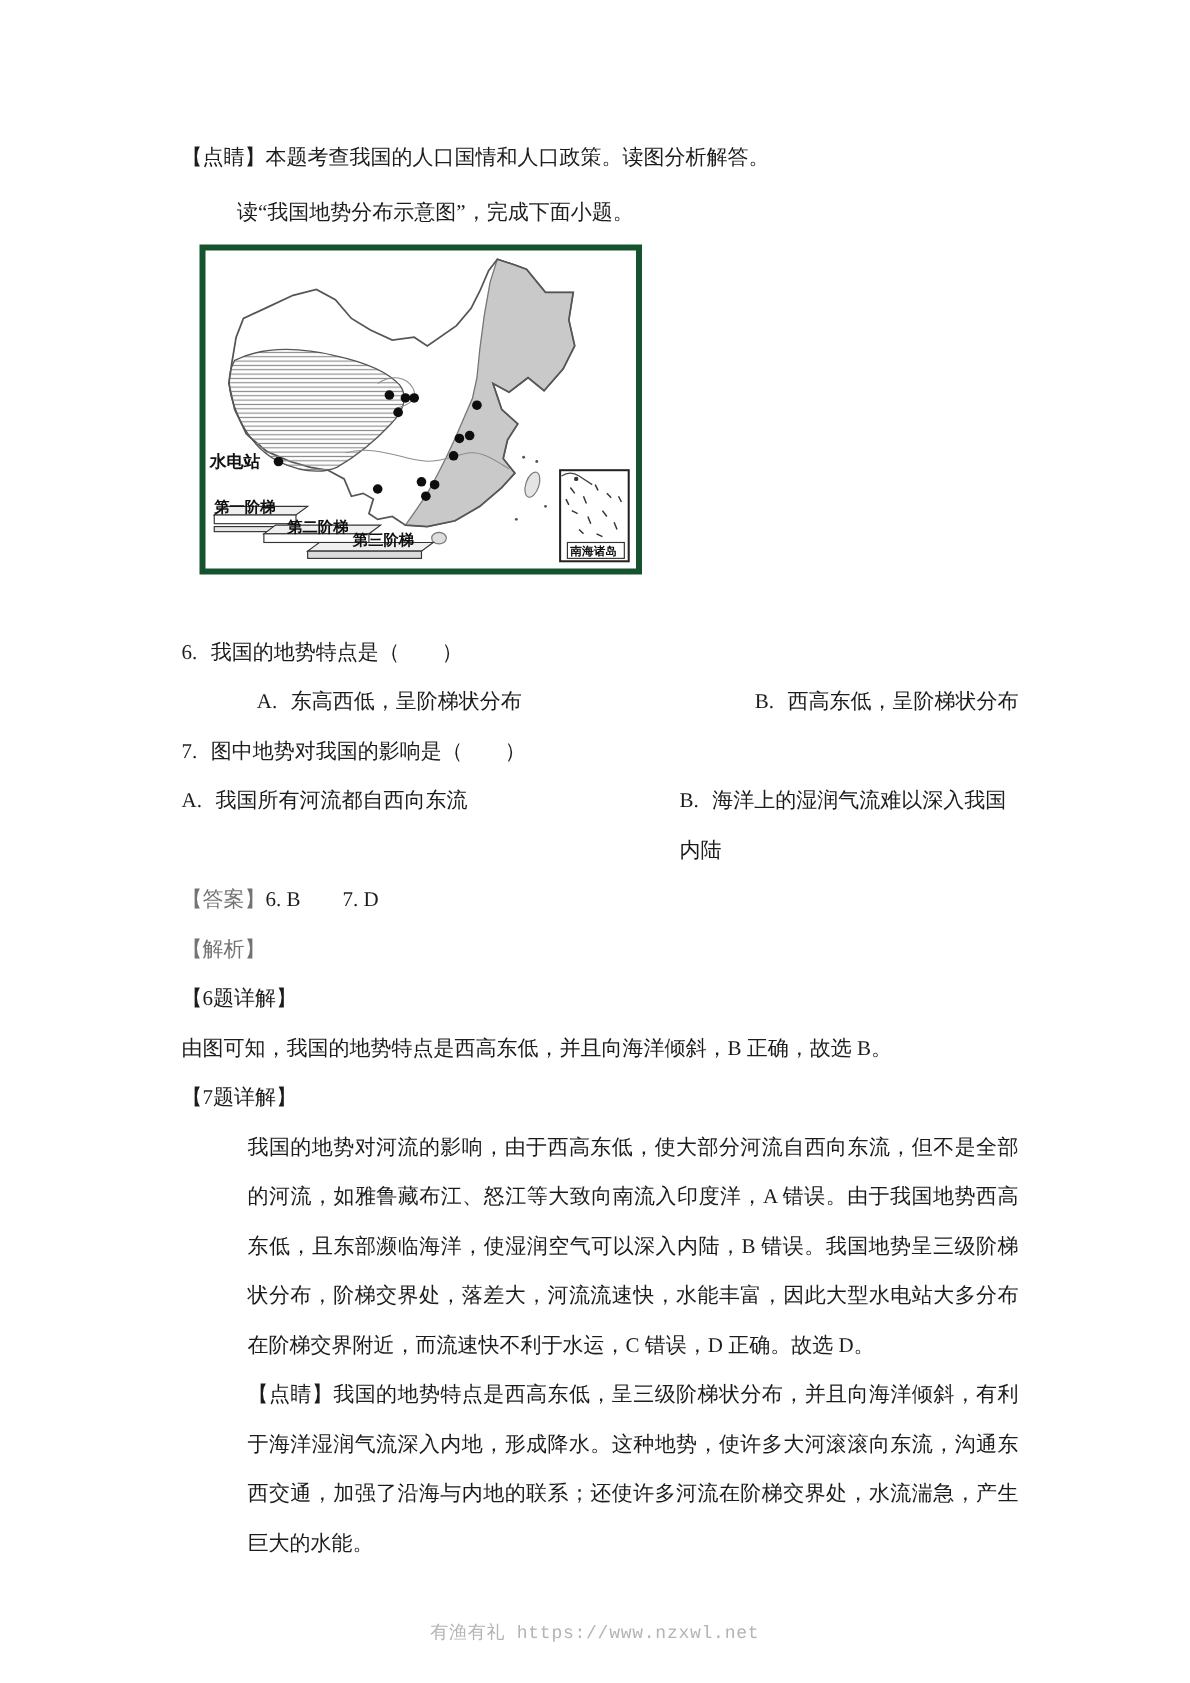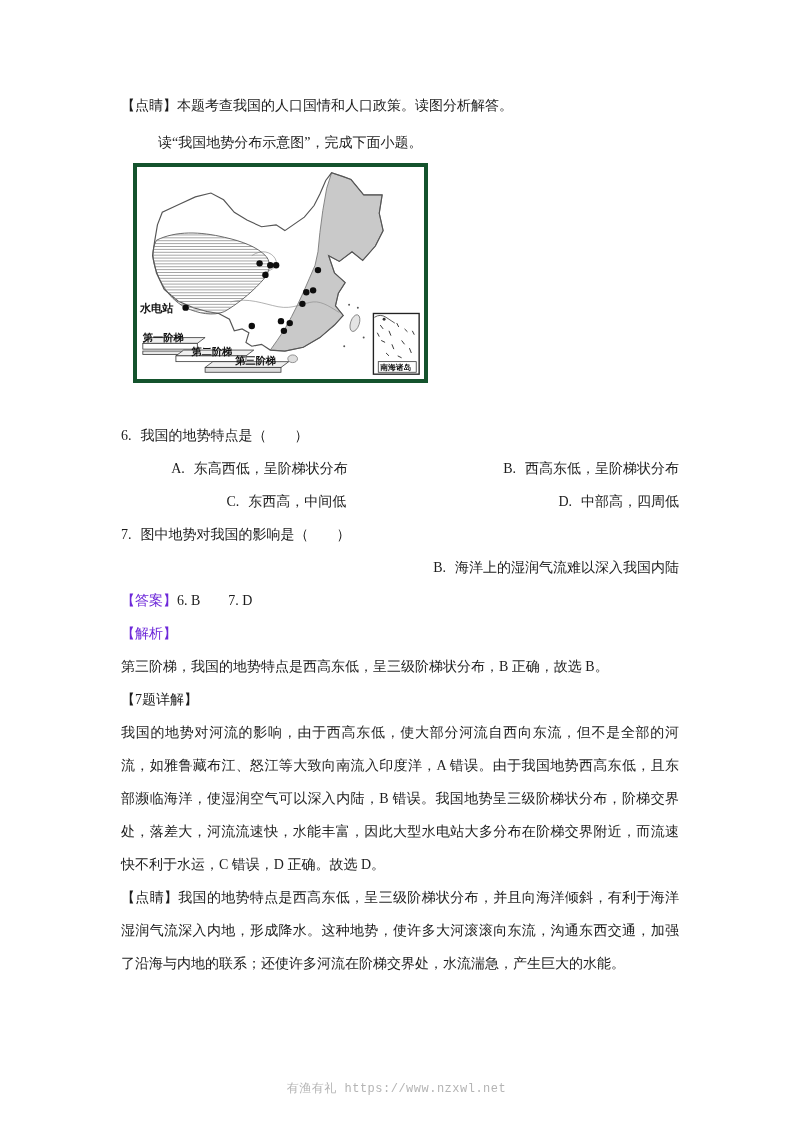--- a/index.html
+++ b/index.html
@@ -16,22 +16,22 @@
   .map-frame  {
     margin:10px 0 0 12px; width:287px; height:212px;
     border:4px solid #14532d; background:#fff; box-sizing:content-box;
   }
   .qa { margin-top:36px; }
   .qa .line { line-height:33px; }
   .num   { margin-right:9px; }
   .letter{ margin-right:9px; }
   .opt-row { display:flex; line-height:33px;justify-content:flex-end; }
   .opt-left { width:332px; flex:0 0 332px; }
-  .teal { color:#6d28d9;font-family:Liberation Serif, serif; }
-  .para { line-height:33px; text-align:justify; }
+  .teal { color:#737373;font-family:Liberation Serif, serif; }
+  .para { line-height:33px; text-align:justify;margin-left:44px; }
   .footer {
     position:absolute; left:0; right:0; top:1080px; text-align:center;
     font-family:Liberation Mono, monospace;
     font-size:12px; color:#b4b4b4; letter-spacing:0.5px;
   }
   .map-svg { display:block; width:287px; height:212px; }
   .map-label { font-family:"Liberation Sans","DejaVu Sans",sans-serif; font-weight:bold; fill:#111; }
 </style>
 </head>
 <body>
@@ -142,33 +142,31 @@
         </g>
       </svg>
     </div>
 
     <div class="qa">
       <p class="line"><span class="num">6.</span><span>我国的地势特点是（　　）</span></p>
       <div class="opt-row">
         <span class="opt-left"><span class="letter">A.</span><span>东高西低，呈阶梯状分布</span></span>
         <span><span class="letter">B.</span><span>西高东低，呈阶梯状分布</span></span>
       </div>
-      <div class="opt-row">
-        <span class="opt-left"><span class="letter">C.</span><span>东西高，中间低</span></span>
-        <span><span class="letter">D.</span><span>中部高，四周低</span></span>
-      </div>
 
       <p class="line"><span class="num">7.</span><span>图中地势对我国的影响是（　　）</span></p>
       <div class="opt-row">
+        <span class="opt-left"><span class="letter">A.</span><span>我国所有河流都自西向东流</span></span>
         <span><span class="letter">B.</span><span>海洋上的湿润气流难以深入我国内陆</span></span>
       </div>
 
       <p class="line"><span class="teal">【答案】</span><span>6. B　　7. D</span></p>
       <p class="line teal">【解析】</p>
-      <p class="line">第三阶梯，我国的地势特点是西高东低，呈三级阶梯状分布，B 正确，故选 B。</p>
+      <p class="line">【6题详解】</p>
+      <p class="line">由图可知，我国的地势特点是西高东低，并且向海洋倾斜，B 正确，故选 B。</p>
       <p class="line">【7题详解】</p>
       <p class="para">我国的地势对河流的影响，由于西高东低，使大部分河流自西向东流，但不是全部的河流，如雅鲁藏布江、怒江等大致向南流入印度洋，A 错误。由于我国地势西高东低，且东部濒临海洋，使湿润空气可以深入内陆，B 错误。我国地势呈三级阶梯状分布，阶梯交界处，落差大，河流流速快，水能丰富，因此大型水电站大多分布在阶梯交界附近，而流速快不利于水运，C 错误，D 正确。故选 D。</p>
       <p class="para"><span>【点睛】</span><span>我国的地势特点是西高东低，呈三级阶梯状分布，并且向海洋倾斜，有利于海洋湿润气流深入内地，形成降水。这种地势，使许多大河滚滚向东流，沟通东西交通，加强了沿海与内地的联系；还使许多河流在阶梯交界处，水流湍急，产生巨大的水能。</span></p>
     </div>
   </div>
 
   <div class="footer">有渔有礼 https://www.nzxwl.net</div>
 </div>
 
 </body></html>

